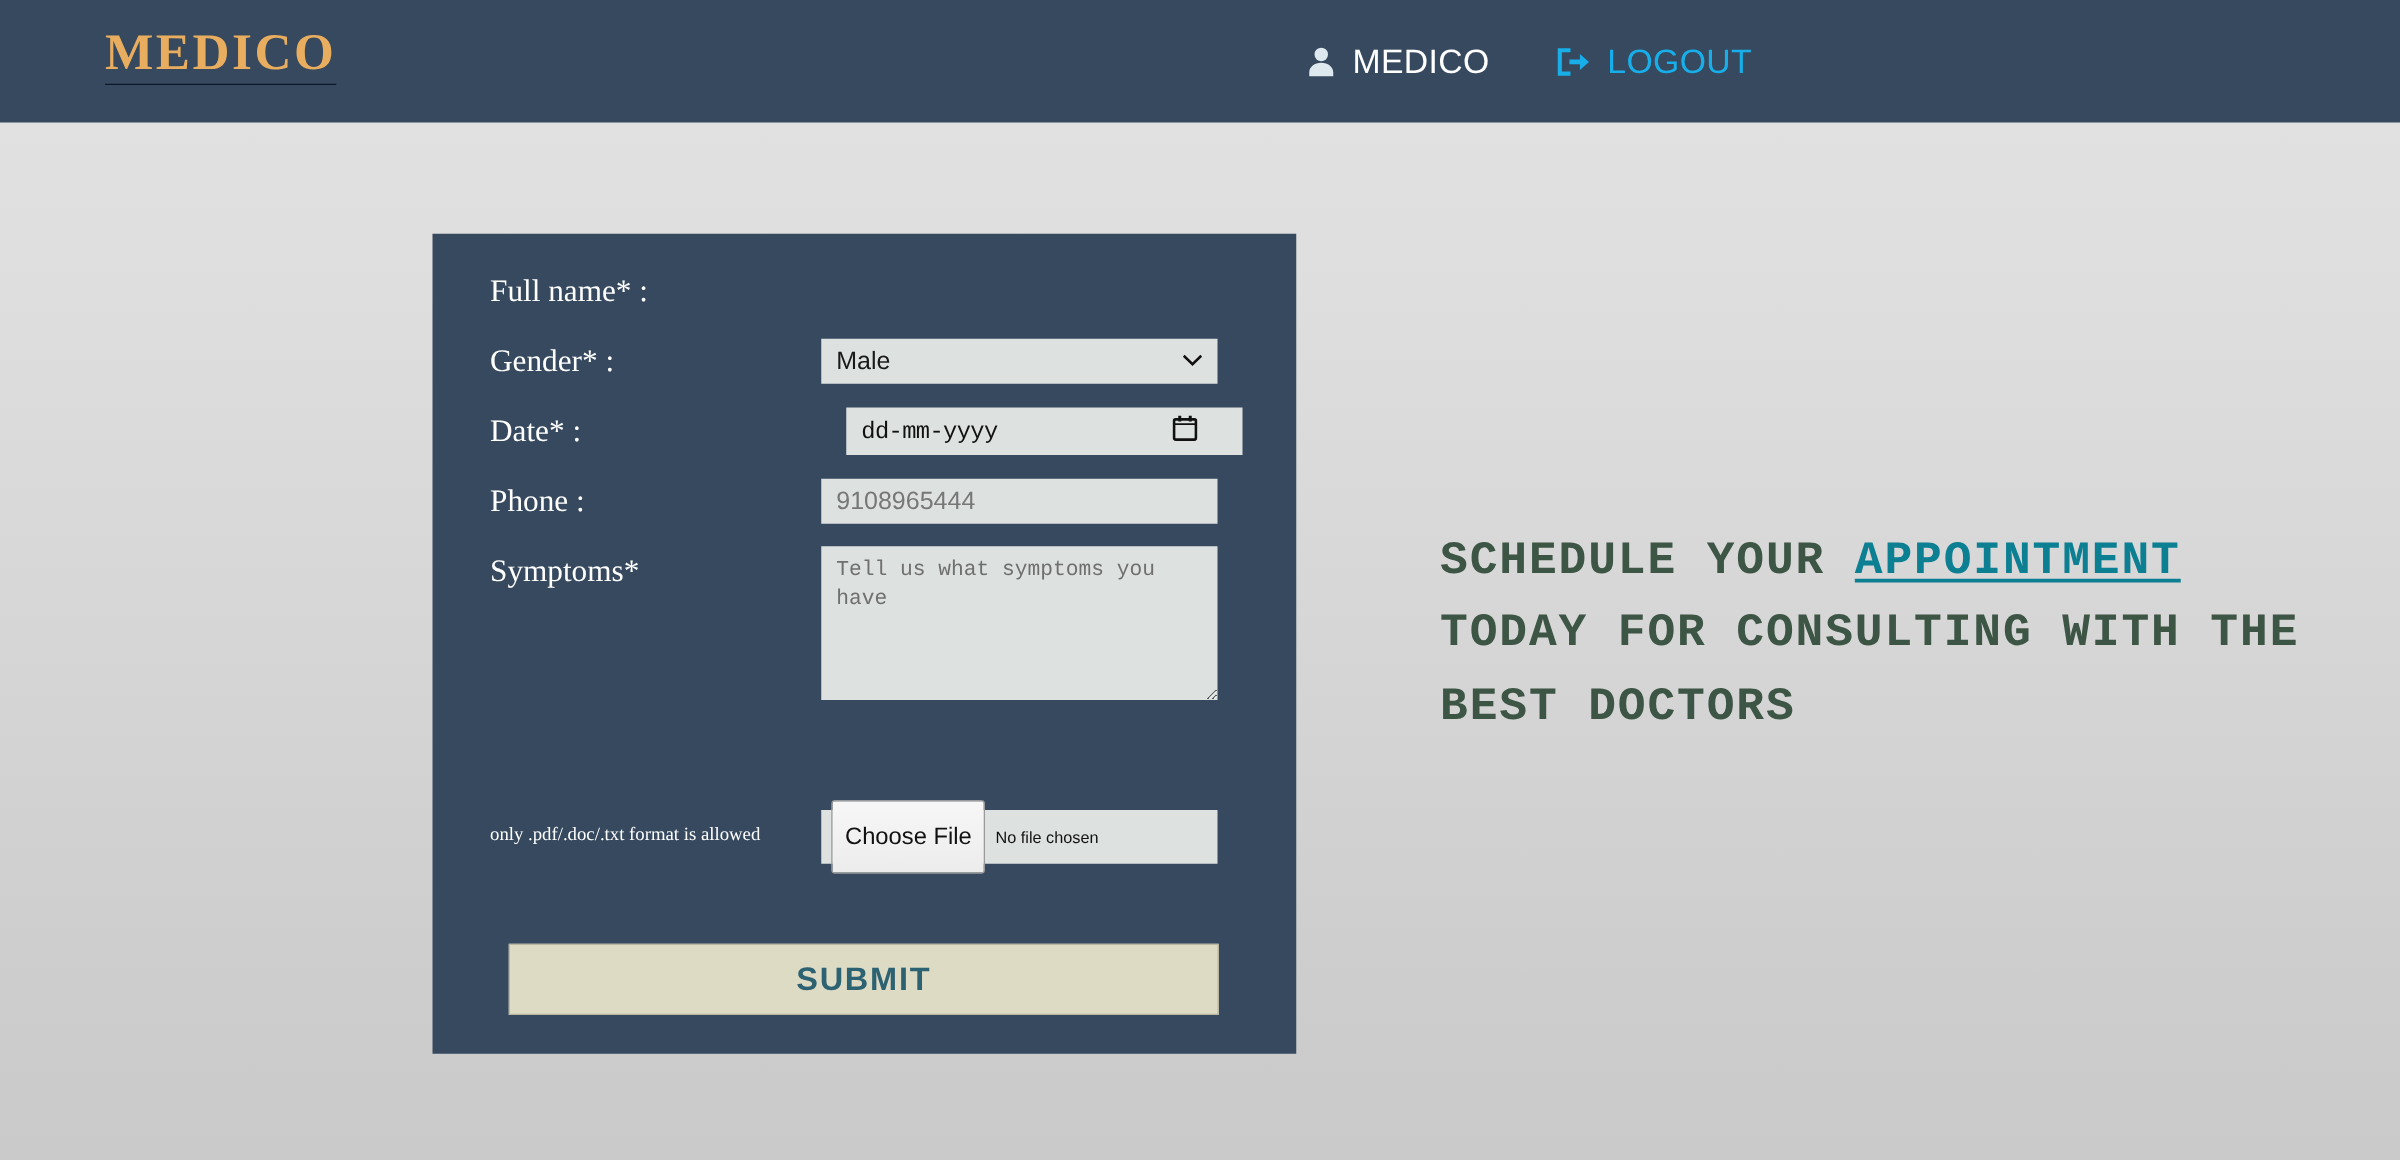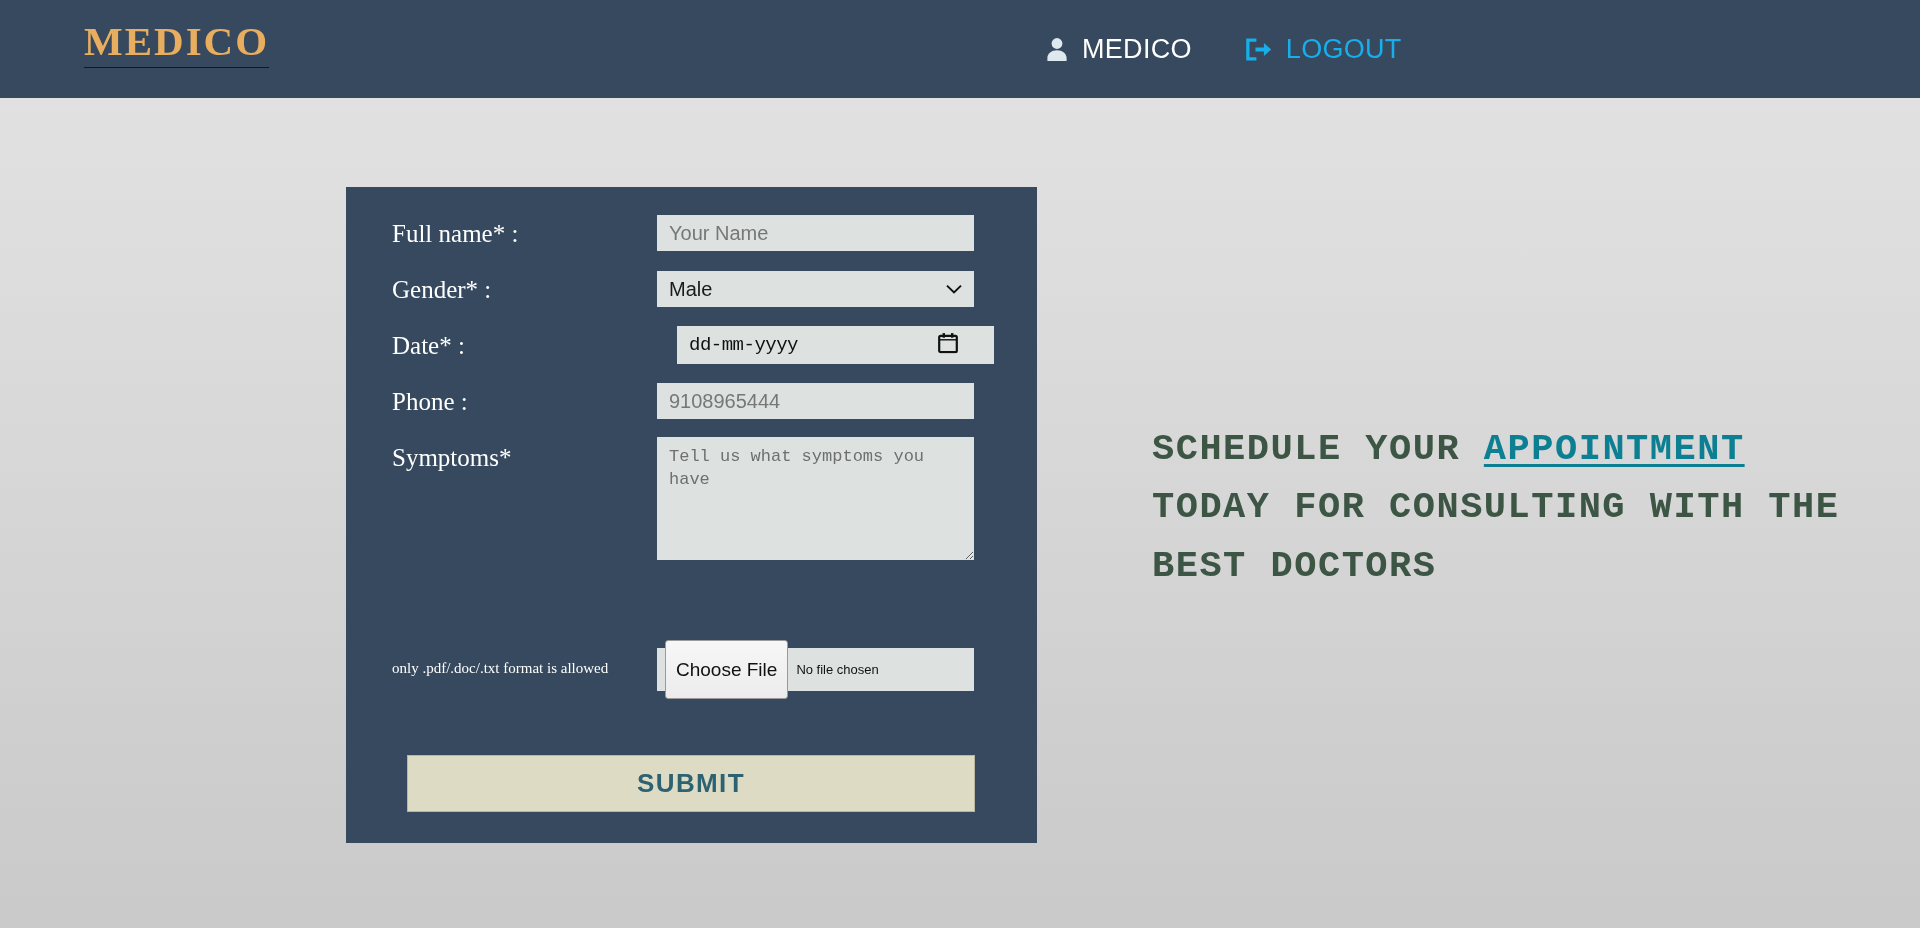--- a/index.html
+++ b/index.html
@@ -284,23 +284,20 @@
 
   </div>
 </div>
 
 <div class="page">
 
   <div class="form-card">
 
     <div class="frow" style="left:46px; top:32px;">
       <span class="flabel">Full name* :</span>
-    </div>
-    <div class="ctrl" style="top:28px;">
-      <input class="txt" type="text" placeholder="Your Name" style="">
     </div>
 
     <div class="frow" style="left:46px; top:88px;">
       <span class="flabel">Gender* :</span>
     </div>
     <div class="ctrl" style="top:84px;">
       <div class="sel-wrap">
         <select class="sel">
           <option>Male</option>
           <option>Female</option>

